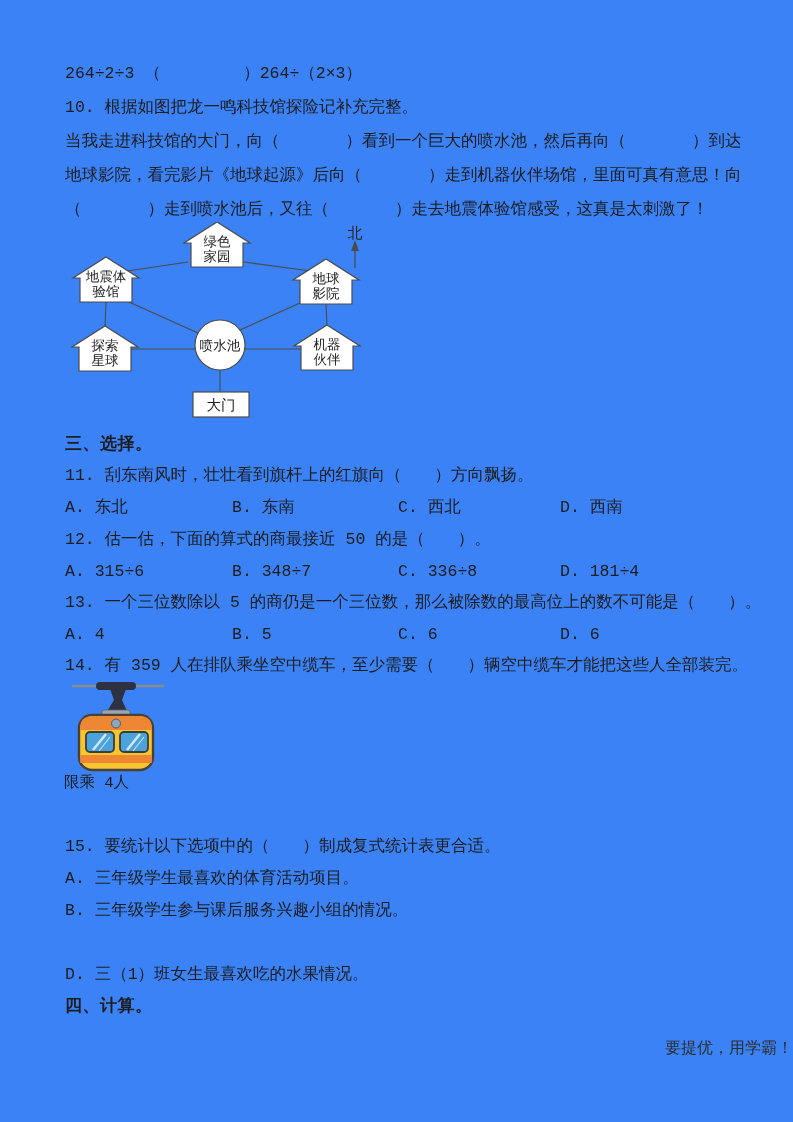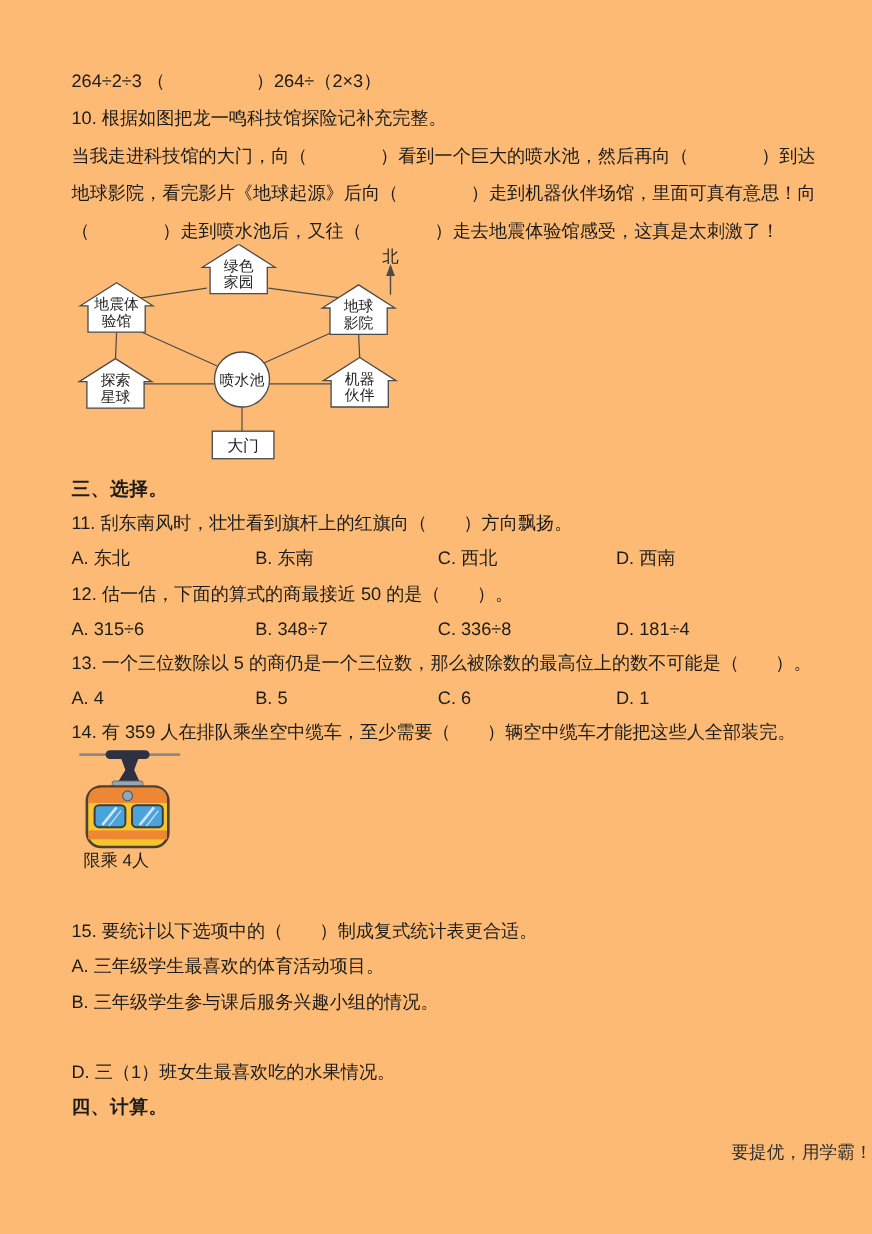--- a/index.html
+++ b/index.html
@@ -1,34 +1,34 @@
 <!DOCTYPE html>
 <html><head>
 <meta charset="utf-8">
 <style>
   html,body{margin:0;padding:0;background:#ffffff;}
   .page{
-    position:relative;width:793px;height:1122px;background:#fdba74;
-    font-family:Liberation Sans, sans-serif;color:#1c1c1c;overflow:hidden;
+    position:relative;width:793px;height:1122px;background:#3b82f6;
+    font-family:Liberation Mono, monospace;color:#1c1c1c;overflow:hidden;
   }
   .tline{
     position:absolute;left:65px;width:700px;font-size:16.5px;line-height:22px;white-space:nowrap;
   }
   .heading{font-weight:700;font-size:17px;letter-spacing:.5px;}
   .optrow{
     position:absolute;left:65px;width:700px;display:grid;
     grid-template-columns:167px 166px 162px auto;
     font-size:16.5px;line-height:22px;white-space:nowrap;
   }
   .map{position:absolute;left:65px;top:222px;}
   .map text{font-size:13.5px;fill:#222;text-anchor:middle;font-family:inherit;}
   .map .house{fill:#ffffff;stroke:#4b4b4b;stroke-width:1.2;}
   .map .wire{stroke:#4b4b4b;stroke-width:1.1;fill:none;}
   .cablecar{position:absolute;left:72px;top:680px;}
-  .caption{position:absolute;left:76px;top:773px;font-size:15.5px;line-height:20px;text-align:right;}
+  .caption{position:absolute;left:64px;top:773px;font-size:15.5px;line-height:20px;text-align:right;}
   .footer{position:absolute;left:0;top:1038px;width:793px;text-align:right;font-size:16px;color:#2e2e2e;}
 </style>
 </head>
 <body>
 
 <div class="page">
 
   <div class="tline" style="top:63px">264÷2÷3 （　　　　　）264÷（2×3）</div>
 
   <div class="tline" style="top:97px">10. 根据如图把龙一鸣科技馆探险记补充完整。</div>
@@ -112,21 +112,21 @@
     <span>B. 348÷7</span>
     <span>C. 336÷8</span>
     <span>D. 181÷4</span>
   </div>
 
   <div class="tline" style="top:592px">13. 一个三位数除以 5 的商仍是一个三位数，那么被除数的最高位上的数不可能是（　　）。</div>
   <div class="optrow" style="top:624px">
     <span>A. 4</span>
     <span>B. 5</span>
     <span>C. 6</span>
-    <span>D. 1</span>
+    <span>D. 6</span>
   </div>
 
   <div class="tline" style="top:655px">14. 有 359 人在排队乘坐空中缆车，至少需要（　　）辆空中缆车才能把这些人全部装完。</div>
 
   <svg class="cablecar" width="92" height="96" viewBox="0 0 92 96">
     <line x1="0" y1="6" x2="92" y2="6" stroke="#8A8A8A" stroke-width="2.6"></line>
     <g>
       <rect x="24" y="2" width="40" height="8" rx="4" fill="#2D3142"></rect>
       <path d="M38,9 L54,9 L50,20 L56,33 L34,33 L42,20 Z" fill="#2D3142"></path>
     </g>

